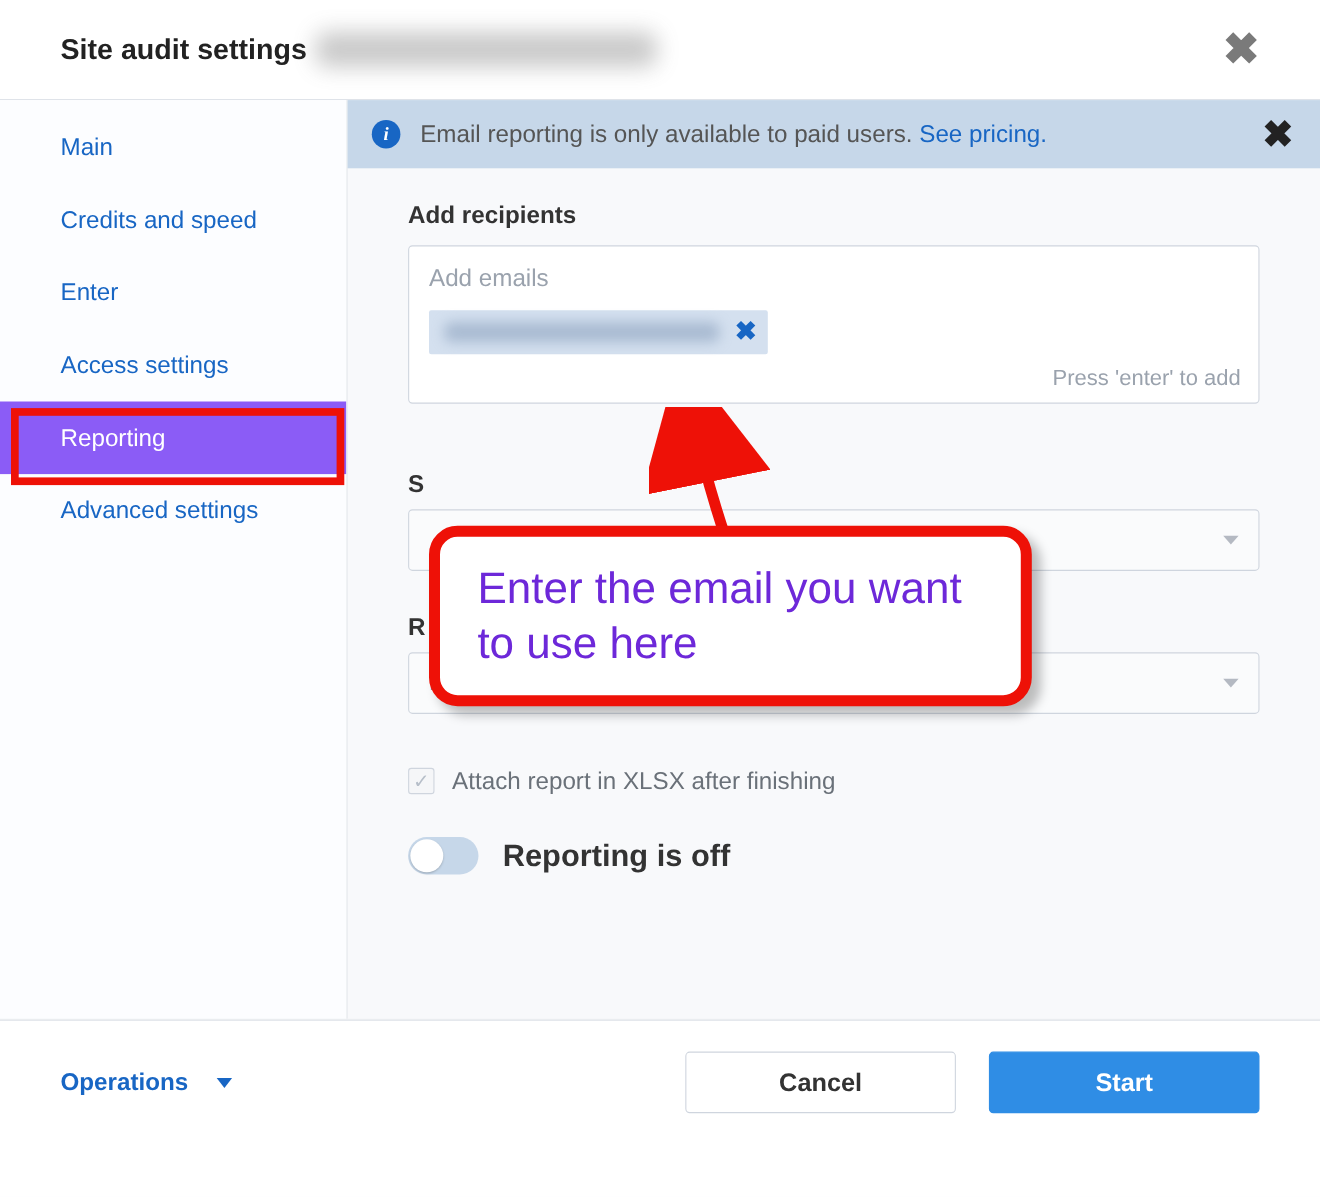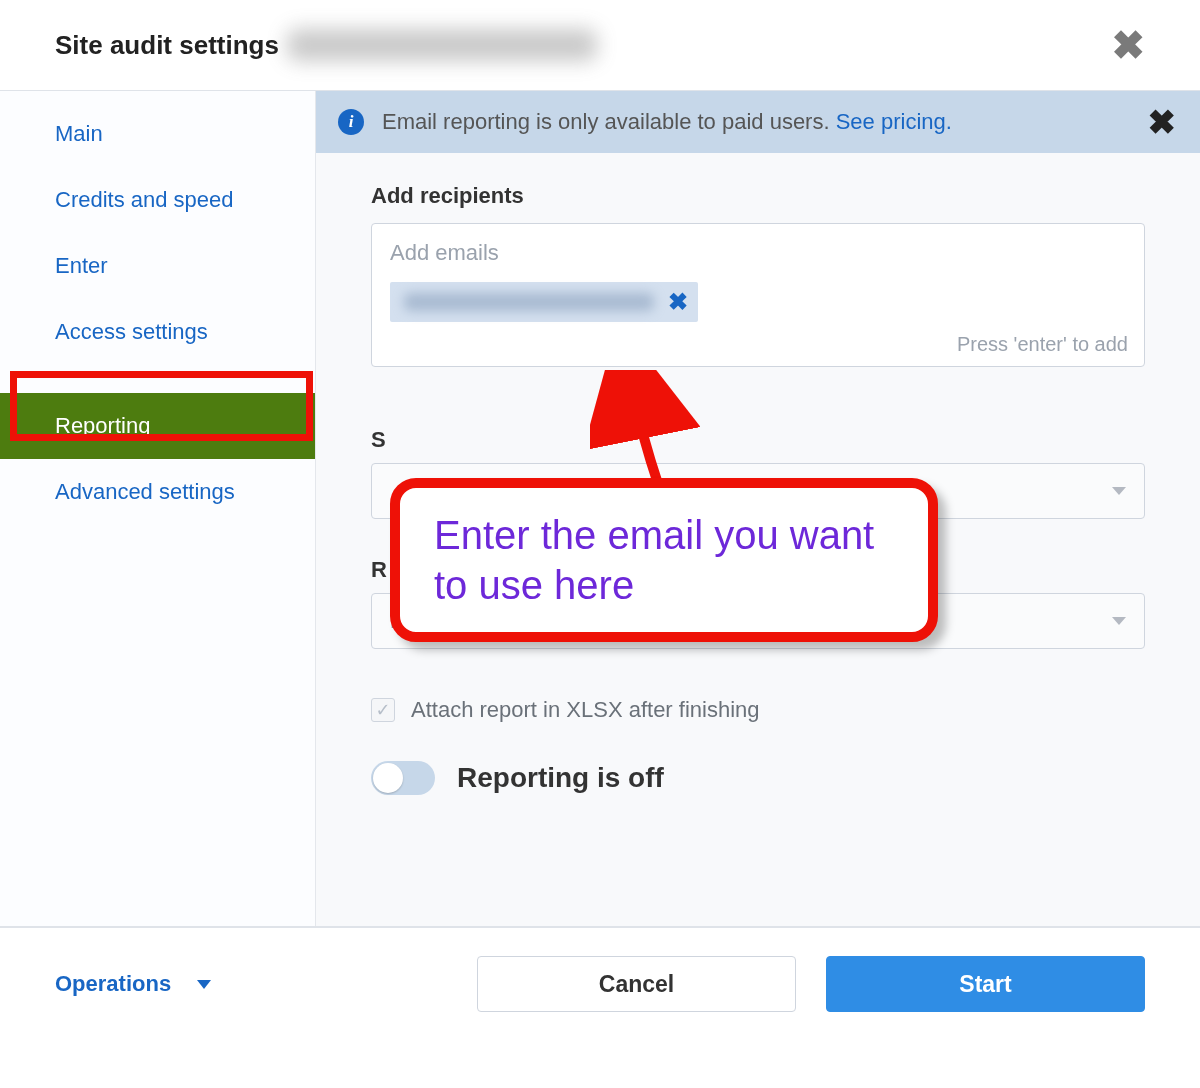--- a/index.html
+++ b/index.html
@@ -10,21 +10,21 @@
   .header-title { font-size: 26px; font-weight: 700; color: #222; display: flex; align-items: center; gap: 8px; }
   .blur-pill { display: inline-block; width: 310px; height: 32px; background: #666; border-radius: 10px; filter: blur(10px); opacity: 0.35; }
   .close-x { font-size: 40px; font-weight: 800; color: #7a7a7a; cursor: pointer; line-height: 1; }
 
   .divider { height: 1px; background: #dfe3e9; width: 100%; }
 
   
   .body { display: flex; min-height: 835px; }
   .sidebar { width: 315px; background: #fcfdff; padding-top: 10px; position: relative; }
   .side-item { padding: 20px 0 20px 55px; font-size: 22px; font-weight: 500; color: #1866c4; cursor: pointer; }
-  .side-item.active { background: #4d7c0f; color: #fff; margin-top: 28px; }
+  .side-item.active { background: #8b5cf6; color: #fff; }
   .reporting-outline { position: absolute; left: 10px; width: 303px; height: 70px; border: 7px solid #ee1107; top: 280px; pointer-events: none; }
 
   .main { flex: 1; background: #f8f9fb; border-left: 1px solid #e4e7ec; position: relative; }
 
   
   .info-banner { display: flex; align-items: center; gap: 18px; background: #c6d7e9; padding: 18px 28px 18px 22px; position: relative; }
   .info-icon { width: 26px; height: 26px; border-radius: 50%; background: #1866c4; color: #fff; font-weight: 800; display: flex; align-items: center; justify-content: center; font-size: 17px; font-style: italic; font-family: Georgia, serif; }
   .info-text { font-size: 22px; color: #555; }
   .info-link { color: #1866c4; text-decoration: none; }
   .info-close { position: absolute; right: 24px; top: 50%; transform: translateY(-50%); font-size: 34px; font-weight: 800; color: #222; cursor: pointer; }
@@ -56,21 +56,21 @@
 
   
   .callout { position: absolute; left: 390px; top: 478px; width: 548px; background: #fff; border: 10px solid #ee1107; border-radius: 26px; padding: 22px 34px; font-size: 40px; color: #6d28d9; font-weight: 500; line-height: 1.25; box-shadow: 8px 8px 10px rgba(0,0,0,0.25); z-index: 30; }
   .arrow { position: absolute; left: 590px; top: 370px; z-index: 29; }
 
   
   .footer { display: flex; align-items: center; justify-content: space-between; padding: 28px 55px; border-top: 1px solid #dfe3e9; background: #fff; }
   .ops { color: #1866c4; font-size: 22px; font-weight: 600; display: flex; align-items: center; gap: 26px; cursor: pointer; }
   .ops .tri { width: 0; height: 0; border-left: 7px solid transparent; border-right: 7px solid transparent; border-top: 9px solid #1866c4; }
   .footer-btns { display: flex; gap: 30px; }
-  .btn { width: 319px; height: 56px; display: flex; align-items: center; justify-content: center; font-size: 23px; font-weight: 700; border-radius: 4px; cursor: pointer; }
+  .btn { width: 246px; height: 56px; display: flex; align-items: center; justify-content: center; font-size: 23px; font-weight: 700; border-radius: 4px; cursor: pointer; }
   .btn.cancel { background: #fff; border: 1px solid #cfd5de; color: #333; }
   .btn.start  { background: #2f8de5; border: 1px solid #2f8de5; color: #fff; }
 </style>
 </head>
 <body>
 
 <div class="header">
   <div class="header-title">
     <span>Site audit settings</span>
     <span class="blur-pill"></span>

